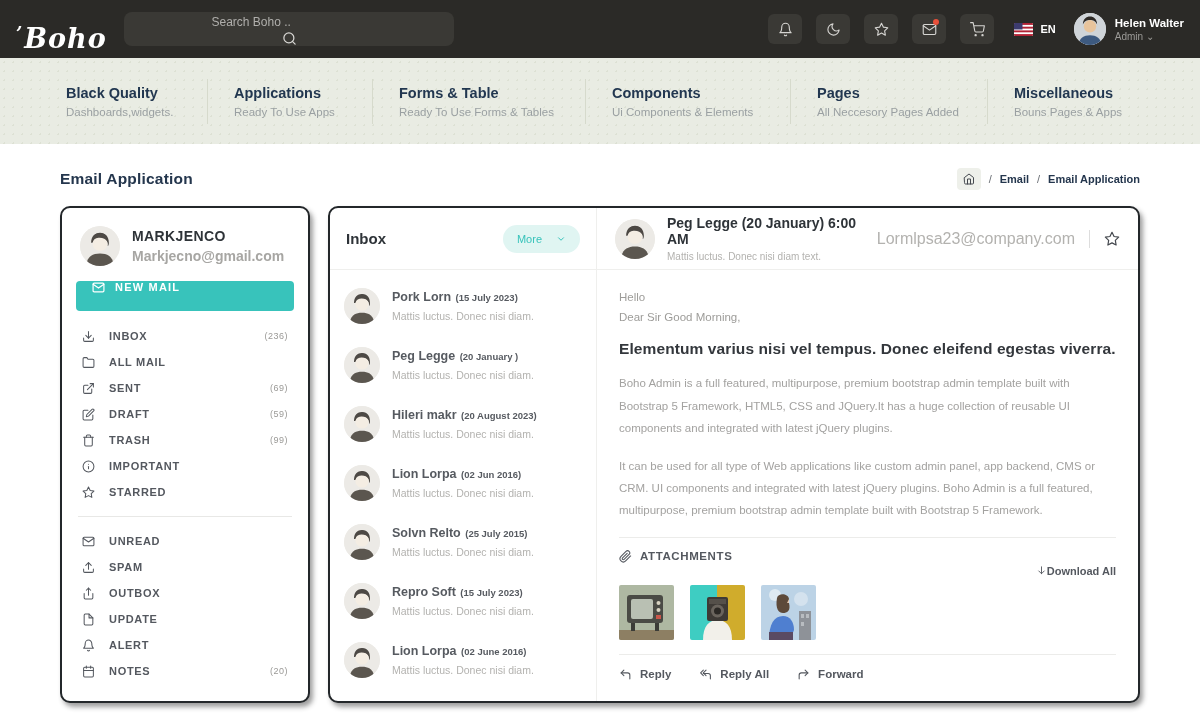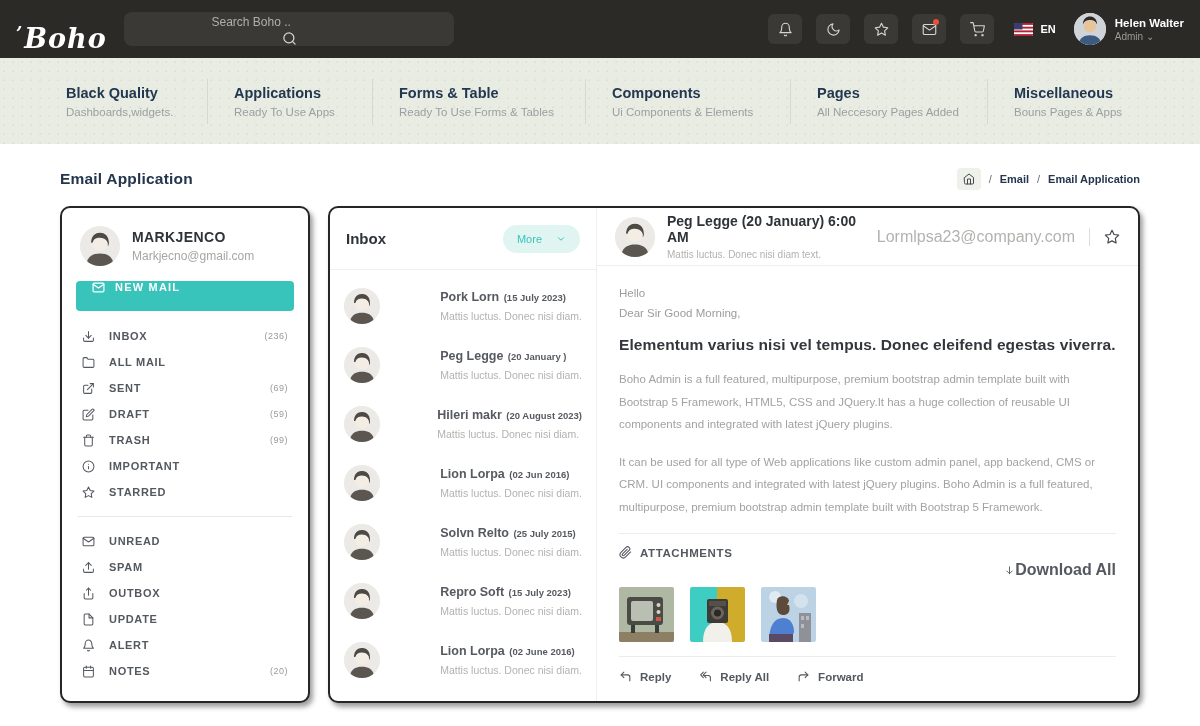--- a/index.html
+++ b/index.html
@@ -56,38 +56,38 @@
   
   .cards { display:flex; gap:18px; margin:0 60px; }
   .card { background:#fff; border:2px solid #23272a; border-radius:10px; box-shadow:3px 4px 5px rgba(40,40,40,.45); height:497px; overflow:hidden; }
 
   
   .side-card { width:250px; padding:16px 14px; flex:none; }
   .profile { display:flex; align-items:center; gap:12px; padding:2px 4px; }
   .avatar { border-radius:50%; overflow:hidden; background:#edebe7; flex:none; }
   .av-40{width:40px;height:40px;} .av-36{width:36px;height:36px;}
   .profile-name { color:#2e3338; font-size:14px; font-weight:bold; letter-spacing:.4px; }
-  .profile-mail { color:#a7a6a3; font-size:12px; margin-top:4px; }
+  .profile-mail { color:#a7a6a3; font-size:14px; margin-top:4px;font-weight:bold; }
   .newmail-btn { margin:13px 0 12px 0; height:30px; width:100%; background:#38c3bb; border:none; border-radius:4px; color:#fff; font-family:inherit; font-size:11px; font-weight:bold; letter-spacing:1.2px; display:flex; align-items:flex-start; gap:10px; padding:0 16px; cursor:pointer; }
   .newmail-btn .ic { width:13px; height:13px; stroke-width:2.2; }
   .folder-row { display:flex; align-items:center; gap:14px; padding:6.5px 6px; color:#54585f; cursor:pointer; }
   .folder-row .ic { width:13px; height:13px; stroke-width:1.9; flex:none; }
   .folder-label { font-size:11px; font-weight:bold; letter-spacing:.7px; }
   .folder-count { margin-left:auto; font-size:9px; color:#9a9996; letter-spacing:.5px; }
   .side-divider { border-top:1px solid #e8e8e6; margin:11px 2px; }
 
   
   .main-card { flex:1; display:flex; padding:0; }
   .list-col { width:267px; flex:none; border-right:1px solid #efefed; display:flex; flex-direction:column; }
   .list-head { height:62px; display:flex; align-items:center; justify-content:space-between; padding:0 16px; border-bottom:1px solid #efefed; }
   .list-title { color:#2e3338; font-size:15px; font-weight:bold; }
   .more-pill { display:flex; align-items:center; gap:14px; background:#e0f5f2; color:#38c3bb; border:none; font-family:inherit; font-size:11px; padding:8px 14px; border-radius:16px; cursor:pointer; }
   .more-pill .ic { width:10px; height:10px; stroke-width:2.4; }
   .mail-list { padding:6px 0; }
-  .mail-item { display:flex; gap:12px; padding:11px 14px; cursor:pointer;justify-content:space-between; }
+  .mail-item { display:flex; gap:12px; padding:11px 14px; cursor:pointer; }
   .mail-item .avatar { margin-top:1px; }
   .mi-name { color:#565a60; font-size:12.5px; font-weight:bold; }
   .mi-date { color:#565a60; font-size:9.5px; font-weight:bold; }
   .mi-preview { color:#b3b2af; font-size:10.5px; margin-top:5px; }
 
   .detail-col { flex:1; display:flex; flex-direction:column; }
   .detail-head { height:62px; display:flex; align-items:center; padding:0 18px; border-bottom:1px solid #efefed; gap:12px; }
   .dh-name { color:#2e3338; font-size:14px; font-weight:bold; }
   .dh-sub { color:#b3b2af; font-size:10px; margin-top:4px; }
   .dh-right { margin-left:auto; display:flex; align-items:center; }
@@ -96,21 +96,21 @@
   .dh-star { color:#44484e; cursor:pointer; }
   .dh-star .ic { width:16px; height:16px; stroke-width:1.8; }
 
   .detail-body { padding:17px 22px 0 22px; }
   .greeting { color:#9d9c99; font-size:11.5px; line-height:1.75; }
   .mail-heading { color:#33373c; font-size:15.5px; font-weight:bold; margin:13px 0 14px 0; letter-spacing:.1px; }
   .mail-para { color:#a3a2a0; font-size:11.5px; line-height:1.95; margin-bottom:15px; }
   .hr { border-top:1px solid #ececea; margin:2px 0 0 0; }
   .attach-row { display:flex; align-items:center; gap:8px; margin-top:12px; color:#54585f; }
   .attach-label { font-size:11.5px; font-weight:bold; letter-spacing:.6px; }
-  .download-all { display:flex; justify-content:flex-end; align-items:center; gap:0; color:#54585f; font-size:16px; font-weight:bold; margin-top:2px; cursor:pointer; }
+  .download-all { display:flex; justify-content:flex-end; align-items:center; gap:0; color:#54585f; font-size:11px; font-weight:bold; margin-top:2px; cursor:pointer; }
   .download-all .ic { width:11px; height:11px; }
   .thumbs { display:flex; gap:16px; margin:8px 0 14px 0; }
   .thumb { width:55px; height:55px; border-radius:2px; overflow:hidden; cursor:pointer; }
   .thumb svg { display:block; }
   .actions { display:flex; gap:28px; padding:13px 0 18px 0; }
   .action { display:flex; align-items:center; gap:8px; color:#54585f; font-size:11.5px; font-weight:bold; cursor:pointer; }
   .action .ic { width:13px; height:13px; }
 </style>
 </head>
 <body>

